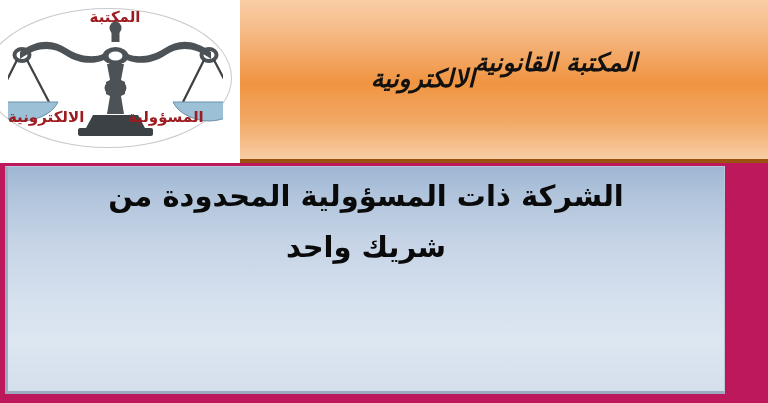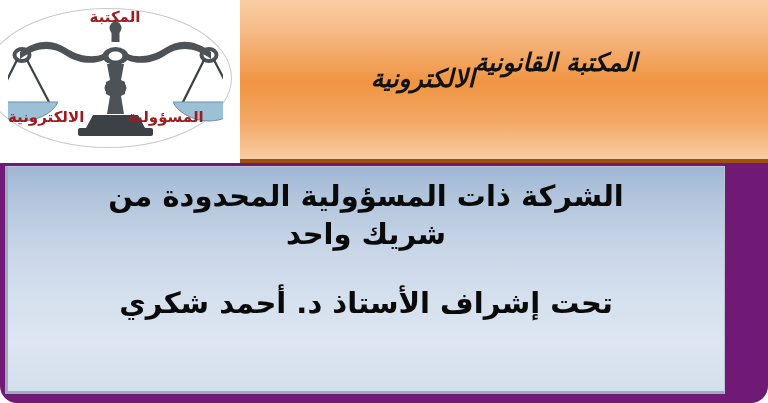--- a/index.html
+++ b/index.html
@@ -13,22 +13,21 @@
     height: 403px;
     overflow: hidden;
     position: relative;
     font-family: "DejaVu Sans", "Liberation Sans", sans-serif;
   }
 
   
   .slide {
     position: absolute;
     inset: 0;
-    background: #701a75;
-    border-radius: 17px;
+    background: #be185d;
   }
 
   
   .logo-block {
     position: absolute;
     left: 0px;
     top: 0px;
     width: 240px;
     height: 163px;
     background: #ffffff;
@@ -139,21 +138,21 @@
   .body-line {
     color: #0a0a0a;
     font-weight: 700;
     font-size: 29px;
     line-height: 1.32;
     text-align: center;
     white-space: nowrap;
     width: 100%;
   }
   .body-line.l1 { margin-top: 4px; }
-  .body-line.l2 { margin-top: 0; }
+  .body-line.l2 { margin-top: 13px; }
   .body-line.l3 { margin-top: 30px; }
 </style>
 </head>
 <body>
 
 <div class="slide">
 
   <div class="logo-block">
 
     <div class="logo-oval"></div>
@@ -201,16 +200,15 @@
   </div>
 
   <div class="header-band">
     <div class="header-line l1">المكتبة القانونية</div>
     <div class="header-line l2">الالكترونية</div>
   </div>
 
   <div class="blue-panel">
     <div class="body-line l1">الشركة ذات المسؤولية المحدودة من</div>
     <div class="body-line l2">شريك واحد</div>
-    <div class="body-line l3">تحت إشراف الأستاذ د. أحمد شكري</div>
   </div>
 
 </div>
 
 </body></html>

